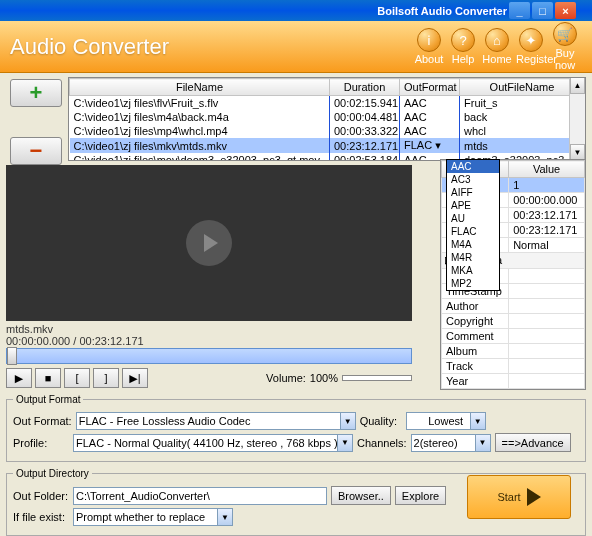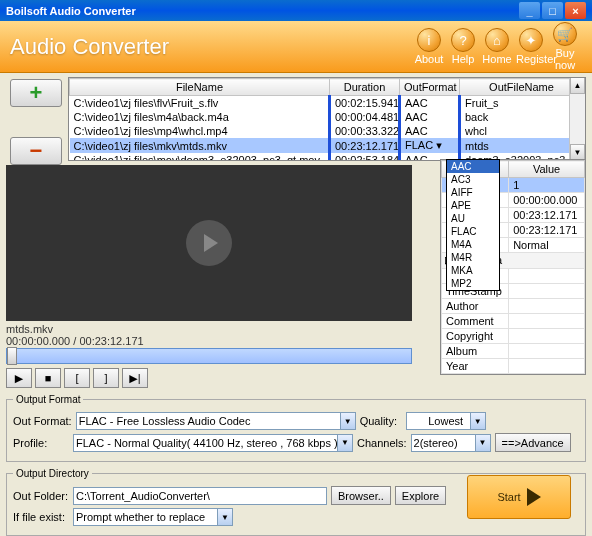--- a/index.html
+++ b/index.html
@@ -1,18 +1,18 @@
 <!DOCTYPE html>
 <html><head>
 <meta charset="utf-8">
 <style>
 * { box-sizing: border-box; margin: 0; padding: 0; font-family: Tahoma, Arial, sans-serif; font-size: 11px; }
 body { background: #ece9d8; width: 592px; height: 536px; overflow: hidden; }
 
-.titlebar { height: 21px; background: linear-gradient(#0a6cce, #0054e3 50%, #0a6cce); display: flex; align-items: center; padding: 0 6px 0 6px; color: #fff; font-weight: bold; }
+.titlebar { height: 21px; background: linear-gradient(#0a6cce, #0054e3 50%, #0a6cce); display: flex; align-items: center; padding: 0 16px 0 6px; color: #fff; font-weight: bold; text-align: right; }
 .titlebar .title { flex: 1; }
 .winbtn { width: 21px; height: 17px; margin-left: 2px; border-radius: 2px; display: flex; align-items: center; justify-content: center; color: #fff; font-weight: bold; }
 .min { background: linear-gradient(#5aa4f0,#2b7de0); }
 .max { background: linear-gradient(#5aa4f0,#2b7de0); }
 .close { background: linear-gradient(#f08050,#e04020); }
 
 .header { height: 52px; background: linear-gradient(#ffda8a, #f99b1c); display: flex; align-items: center; padding: 0 10px; border-bottom: 1px solid #c97a00; }
 .header h1 { color: #fff; font-size: 22px; font-weight: normal; text-shadow: 0 1px 2px rgba(0,0,0,.25); flex: 1; }
 .circbtn { width: 30px; text-align: center; margin: 0 2px; color: #fff; font-size: 9px; cursor: pointer; }
 .circbtn .circ { width: 24px; height: 24px; border-radius: 50%; margin: 0 auto 1px; background: radial-gradient(circle at 30% 25%, #ffe4a0, #f3a536 60%, #d87c00); border: 1px solid #b86a00; display: flex; align-items: center; justify-content: center; font-size: 13px; color: #fff; }
@@ -20,21 +20,21 @@
 .body { padding: 4px 6px; position: relative; }
 
 .addrem { position: absolute; left: 10px; top: 6px; display: flex; flex-direction: column; }
 .addbtn, .rembtn { width: 52px; height: 28px; border: 1px solid #8a8a8a; border-radius: 3px; background: linear-gradient(#fafafa,#d8d8d8); display: flex; align-items: center; justify-content: center; font-size: 22px; font-weight: bold; cursor: pointer; }
 .addbtn { color: #2a9b2a; margin-bottom: 30px; }
 .rembtn { color: #c93a00; margin-top: 0; }
 
 .filegrid { margin-left: 62px; border: 1px solid #888; background: #fff; height: 84px; overflow: hidden; position: relative; }
 .filegrid table { width: 100%; border-collapse: collapse; table-layout: fixed; }
 .filegrid th { background: linear-gradient(#fdfdfd,#e5e5e5); border: 1px solid #c4c4c4; padding: 2px 4px; font-weight: normal; text-align: center; height: 17px; }
-.filegrid td { border-right: 3px solid #1d4ed8; padding: 1px 4px; height: 14px; white-space: nowrap; overflow: hidden; text-overflow: clip; }
+.filegrid td { border-right: 1px solid #1d4ed8; padding: 1px 4px; height: 14px; white-space: nowrap; overflow: hidden; text-overflow: clip; }
 .filegrid tr.sel td { background: #a8c8ff; }
 .vscroll { position: absolute; right: 0; top: 0; width: 16px; height: 100%; background: #f0f0f0; border-left: 1px solid #c4c4c4; }
 .vscroll .up, .vscroll .dn { height: 16px; background: linear-gradient(#fdfdfd,#d8d8d8); border: 1px solid #b0b0b0; display: flex; align-items: center; justify-content: center; font-size: 8px; }
 .vscroll .up { border-top: none; }
 .vscroll .dn { position: absolute; bottom: 0; width: 100%; }
 
 .dropdown { position: absolute; left: 446px; top: 86px; width: 54px; background: #fff; border: 1px solid #000; z-index: 10; }
 .dropdown div { padding: 1px 4px; font-size: 10px; }
 .dropdown div.sel { background: #316ac5; color: #fff; }
 
@@ -198,29 +198,33 @@
           </tr>
       <tr>
             <td>TimeStamp</td>
             <td></td>
           </tr>
       <tr>
             <td>Author</td>
             <td></td>
           </tr>
       <tr>
+            <td>Copyright</td>
+            <td></td>
+          </tr>
+      <tr>
             <td>Comment</td>
             <td></td>
           </tr>
       <tr>
-            <td>Copyright</td>
-            <td></td>
-          </tr>
-      <tr>
             <td>Album</td>
+            <td></td>
+          </tr>
+      <tr>
+            <td>Track</td>
             <td></td>
           </tr>
       <tr>
             <td>Year</td>
             <td></td>
           </tr>
     </tbody>
       </table>
   </div>
 
@@ -235,20 +239,25 @@
   <div class="slider">
       <div class="thumb"></div>
     </div>
 
   <div class="controls">
     <div class="ctrlbtn">▶</div>
     <div class="ctrlbtn">■</div>
     <div class="ctrlbtn">[</div>
     <div class="ctrlbtn">]</div>
     <div class="ctrlbtn">▶|</div>
+    <div class="volwrap">
+      <span>Volume:</span>
+      <span>100%</span>
+      <div class="volslider"></div>
+    </div>
   </div>
 
   <fieldset>
     <legend>Output Format</legend>
     <div class="row">
       <label>Out Format:</label>
       <span class="combo-wrap"><input type="text" style="width: 280px;" value="FLAC - Free Lossless Audio Codec"><span class="combo-btn">▼</span></span>
       <label style="min-width:42px">Quality:</label>
       <span class="combo-wrap"><input type="text" style="width: 80px; text-align: center;" value="Lowest"><span class="combo-btn">▼</span></span>
     </div>

